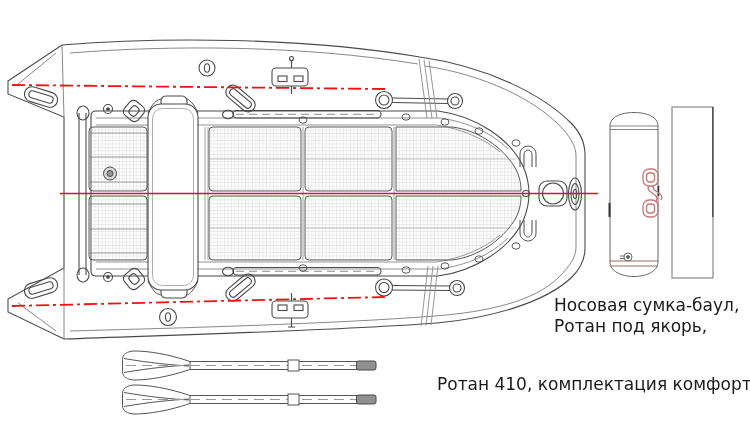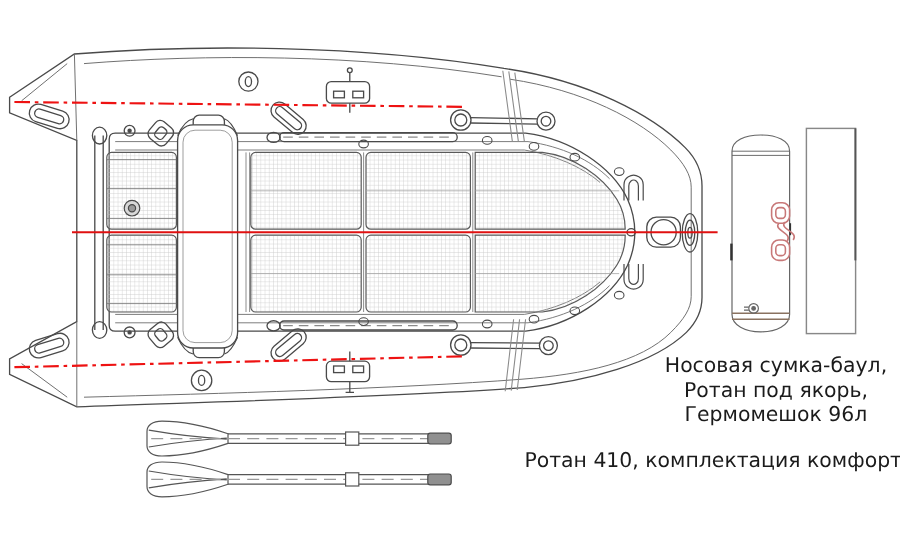--- a/index.html
+++ b/index.html
@@ -1,17 +1,17 @@
 <!DOCTYPE html>
 <html><head>
 <meta charset="utf-8">
 <style>
   html,body{margin:0;padding:0;background:#fff;}
   .stage{position:relative;width:750px;height:447px;background:#fff;overflow:hidden;
-         font-family:"DejaVu Sans","Liberation Sans",sans-serif;color:#1b1b1b;text-align:center;}
+         font-family:"DejaVu Sans","Liberation Sans",sans-serif;color:#1b1b1b;}
   .stage svg{position:absolute;left:0;top:0;}
   .equip{position:absolute;left:554px;top:295px;font-size:17px;line-height:20.5px;white-space:nowrap;}
   .caption{position:absolute;left:437px;top:374px;font-size:17px;white-space:nowrap;}
 </style>
 </head>
 <body>
 
 <div class="stage">
 
 <svg width="750" height="447" viewBox="0 0 750 447">
@@ -246,17 +246,16 @@
       <path fill="none" d="M126,399.5 L372,399.5" stroke="#999" stroke-width="1.1" stroke-dasharray="10 6"></path>
       <rect x="288" y="394" width="11" height="11" fill="#fff"></rect>
       <rect x="356.5" y="395" width="19.5" height="9" rx="2" fill="#909090" stroke="#4a4a4a"></rect>
     </g>
   </g>
 </svg>
 
   <div class="equip">
     <div>Носовая сумка-баул,</div>
     <div>Ротан под якорь,</div>
-    <div>Гермомешок 96л</div>
   </div>
   <div class="caption">Ротан 410, комплектация комфорт +</div>
 
 </div>
 
 </body></html>

